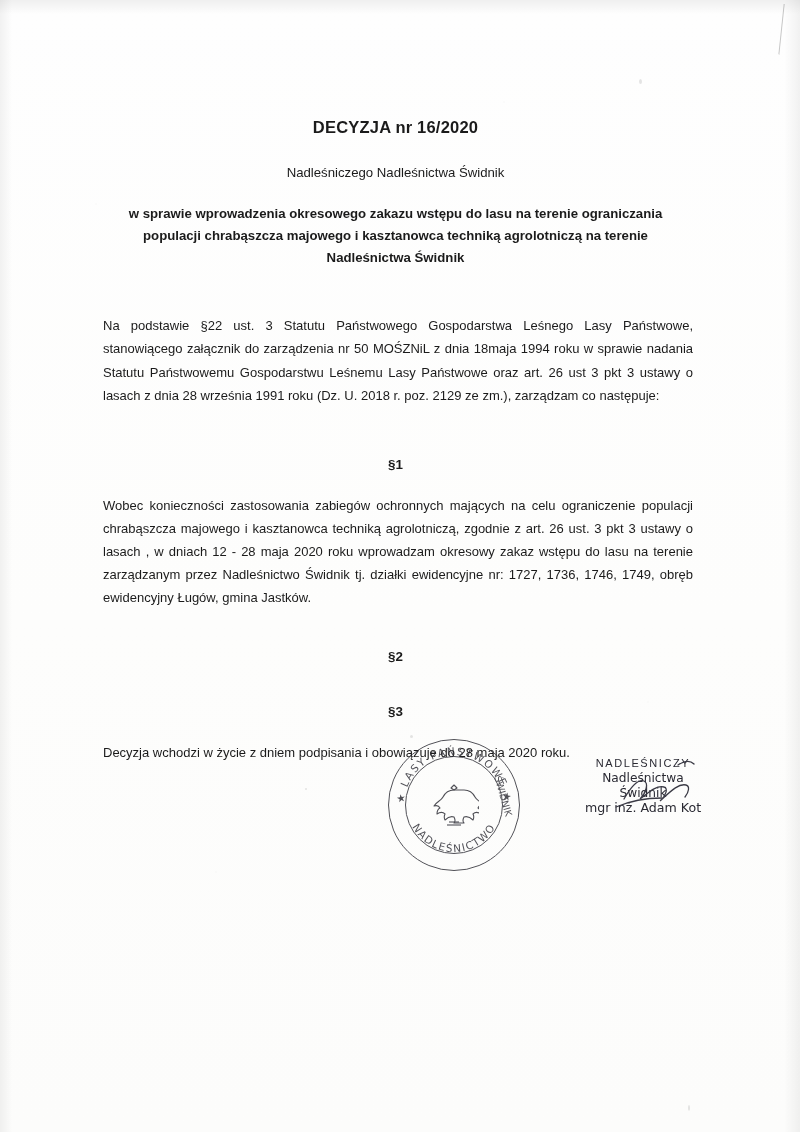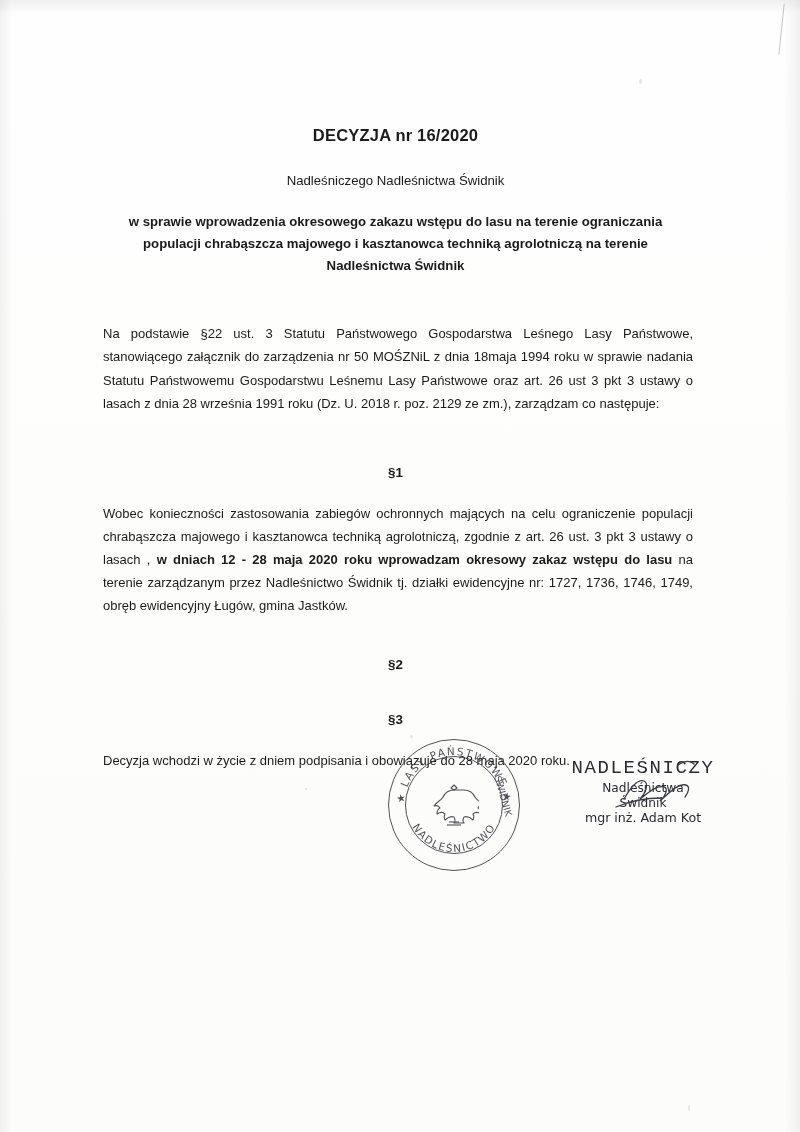--- a/index.html
+++ b/index.html
@@ -76,21 +76,21 @@
     left: 98px;
     top: 110px;
     width: 595px;
   }
 
   .doc-title {
     text-align: center;
     font-weight: bold;
     font-size: 16.5px;
     letter-spacing: 0.2px;
-    margin: 16px 0 28px 0;
+    margin: 8px 0 28px 0;
   }
   .subtitle {
     text-align: center;
     font-size: 13.2px;
     margin: 0 0 23px 0;
   }
   .date-line {
     text-align: center;
     font-size: 13.2px;
     margin: 0 0 26px 0;
@@ -112,21 +112,21 @@
   }
 
   .section-mark {
     text-align: center;
     font-weight: bold;
     font-size: 13.4px;
     margin: 40px 0 22px 0;
   }
   .section-mark.tight-top { margin-top: 50px; }
 
-  .para b { font-weight: bold; }
+  .para b { font-weight: normal; }
 
   
   .sign-area {
     position: absolute;
     left: 98px;
     top: 735px;
     width: 600px;
     height: 140px;
   }
 
@@ -159,23 +159,23 @@
   
   .sig-block {
     position: absolute;
     left: 455px;
     top: 22px;
     width: 180px;
     text-align: center;
     color: #2a2a33;
   }
   .sig-title {
-    font-size: 19px;
+    font-size: 11px;
     letter-spacing: 1.6px;
-    font-family: Liberation Mono, monospace;
+    font-family: Liberation Sans, sans-serif;
   }
   .sig-sub {
     font-size: 12.2px;
     margin-top: 2px;
     font-family: "DejaVu Sans", sans-serif;
   }
   .sig-sub2 {
     font-size: 12.2px;
     margin-top: 1px;
     font-family: "DejaVu Sans", sans-serif;

